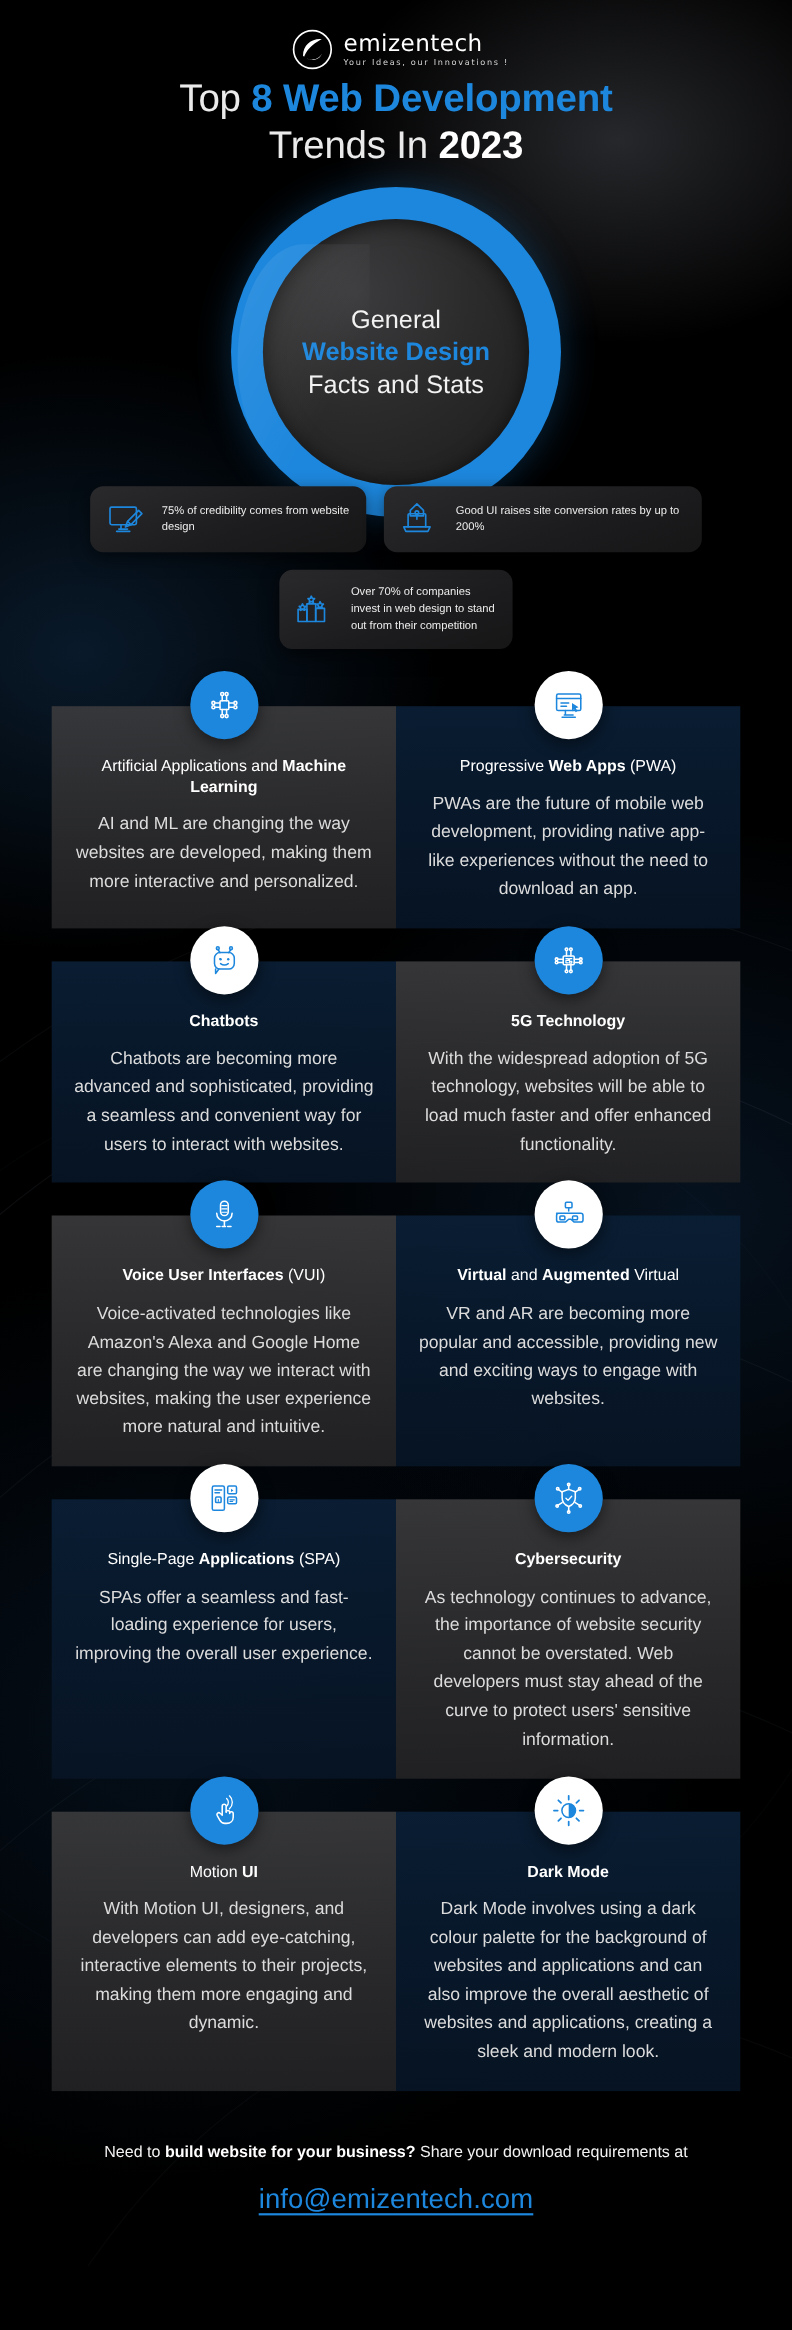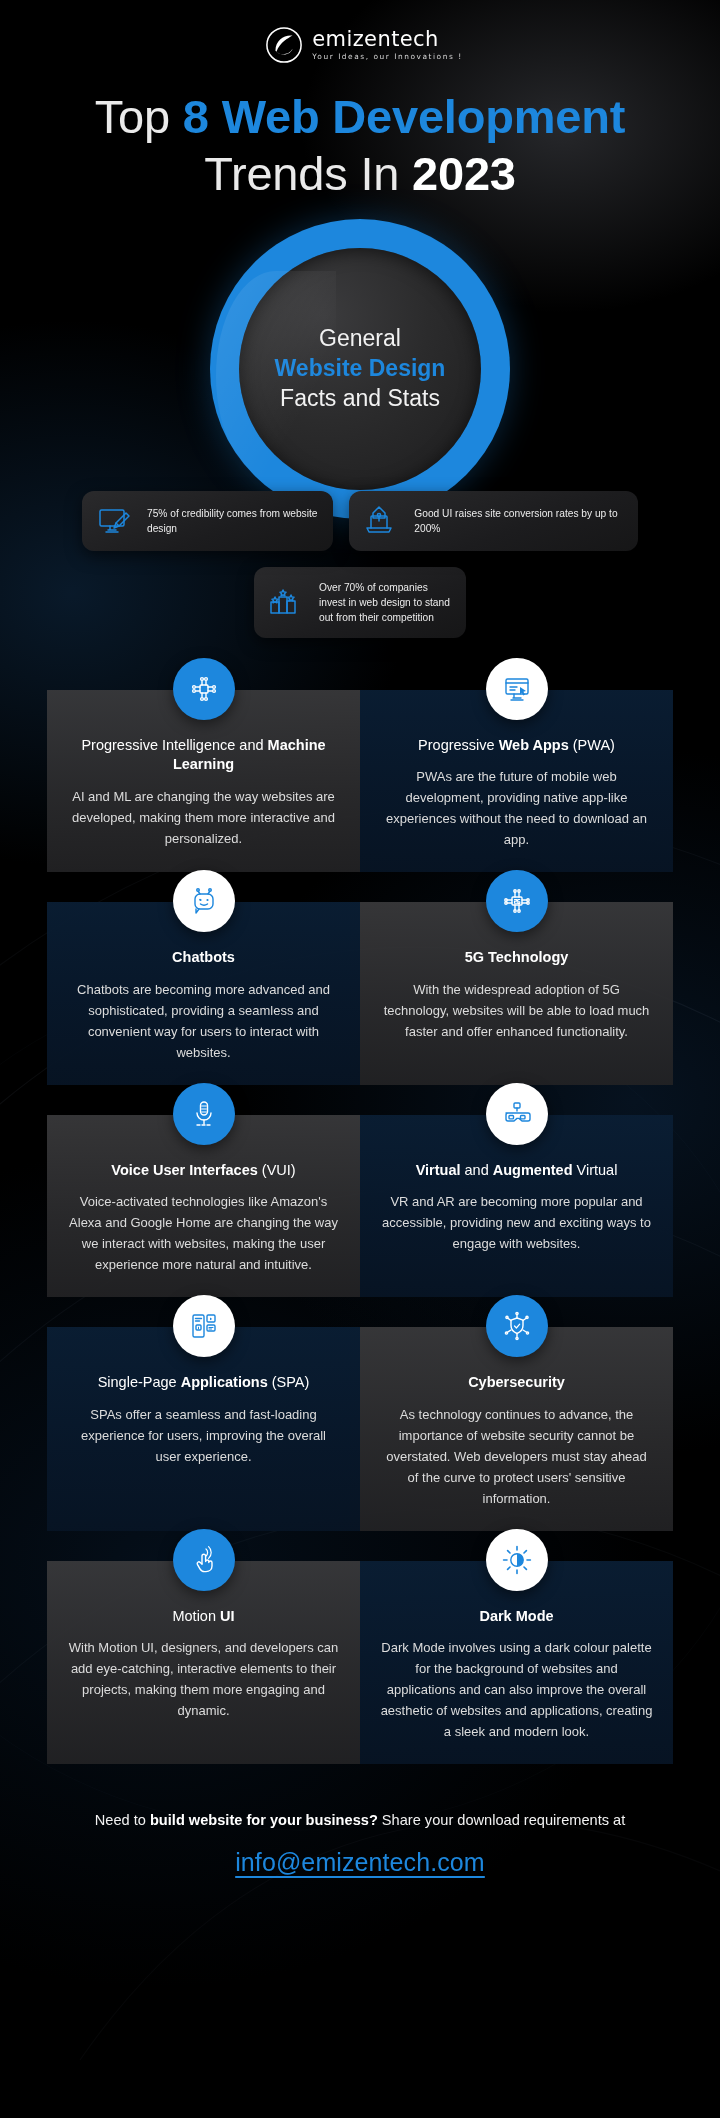--- a/index.html
+++ b/index.html
@@ -64,22 +64,21 @@
   }
   .logo-tag {
     font-size: 7.4px;
     letter-spacing: 1.55px;
     color: #d8d8d8;
     margin-top: 3px;
     font-family: "DejaVu Sans", sans-serif;
   }
 
   .headline {
-    margin-top: 20px;
-    font-size: 47px;
+    font-size: 35px;
     line-height: 1.22;
     font-weight: 300;
     letter-spacing: -0.2px;
     color: #eaeaea;
   }
   .headline .hl-blue { color: #1d87dd; font-weight: 700; }
   .headline .hl-bold { color: #ffffff; font-weight: 700; }
   .headline .line2 { display: block; }
 
   
@@ -207,21 +206,21 @@
 
   .trend-title {
     font-size: 14.5px;
     line-height: 1.33;
     color: #ffffff;
     margin-bottom: 11px;
     font-weight: 400;
   }
   .trend-title b { font-weight: 700; }
   .trend-desc {
-    font-size: 13px;
+    font-size: 16px;
     line-height: 1.62;
     color: #dcdcdc;
     max-width: 278px;
     margin: 0 auto;
   }
 
   
   .footer {
     position: relative;
     z-index: 3;
@@ -339,21 +338,21 @@
             <circle cx="14" cy="6" r="1.4"></circle>
               <circle cx="18" cy="6" r="1.4"></circle>
             <circle cx="14" cy="26" r="1.4"></circle>
               <circle cx="18" cy="26" r="1.4"></circle>
             <circle cx="6" cy="14" r="1.4"></circle>
               <circle cx="6" cy="18" r="1.4"></circle>
             <circle cx="26" cy="14" r="1.4"></circle>
               <circle cx="26" cy="18" r="1.4"></circle>
           </svg>
         </div>
-        <div class="trend-title"><span>Progressive Intelligence and </span><b>Machine Learning</b><span></span></div>
+        <div class="trend-title"><span>Artificial Applications and </span><b>Machine Learning</b><span></span></div>
         <div class="trend-desc">AI and ML are changing the way websites are developed, making them more interactive and personalized.</div>
       </div>
 
       <div class="trend-card tone-navy">
         <div class="trend-badge badge-white">
           <svg viewBox="0 0 32 32">
             <rect x="5" y="6" width="22" height="15" rx="1.5"></rect>
             <path d="M5 10 h22"></path>
             <path d="M9 14 h7 M9 17 h5"></path>
             <path d="M19 14 l6 4 l-2.6 .8 l1.6 2.6 l-1.6 1 l-1.6 -2.6 l-1.8 2 z" fill="#1d87dd" stroke="none"></path>

